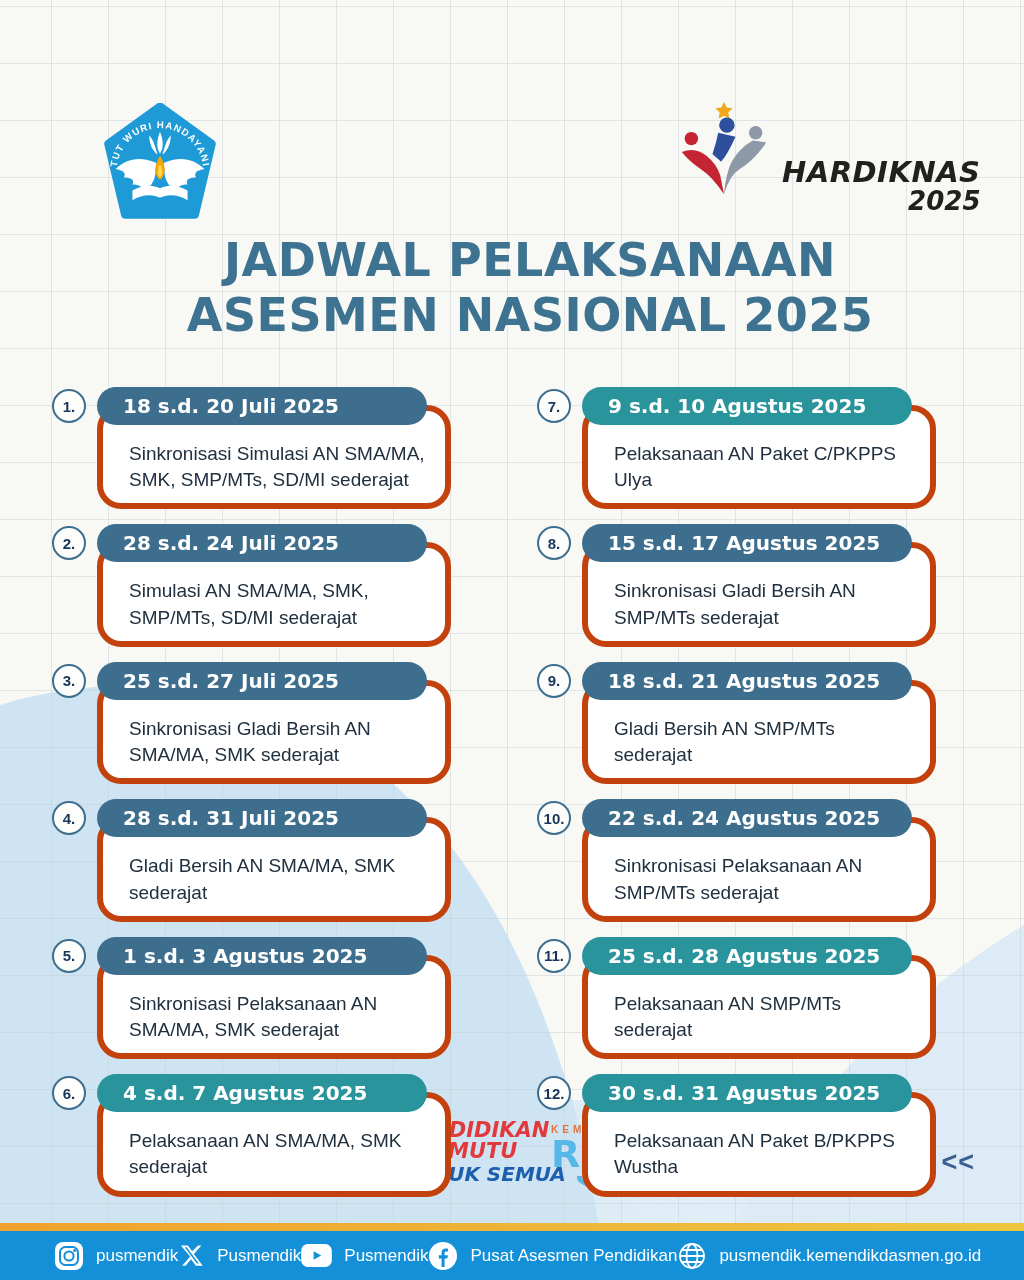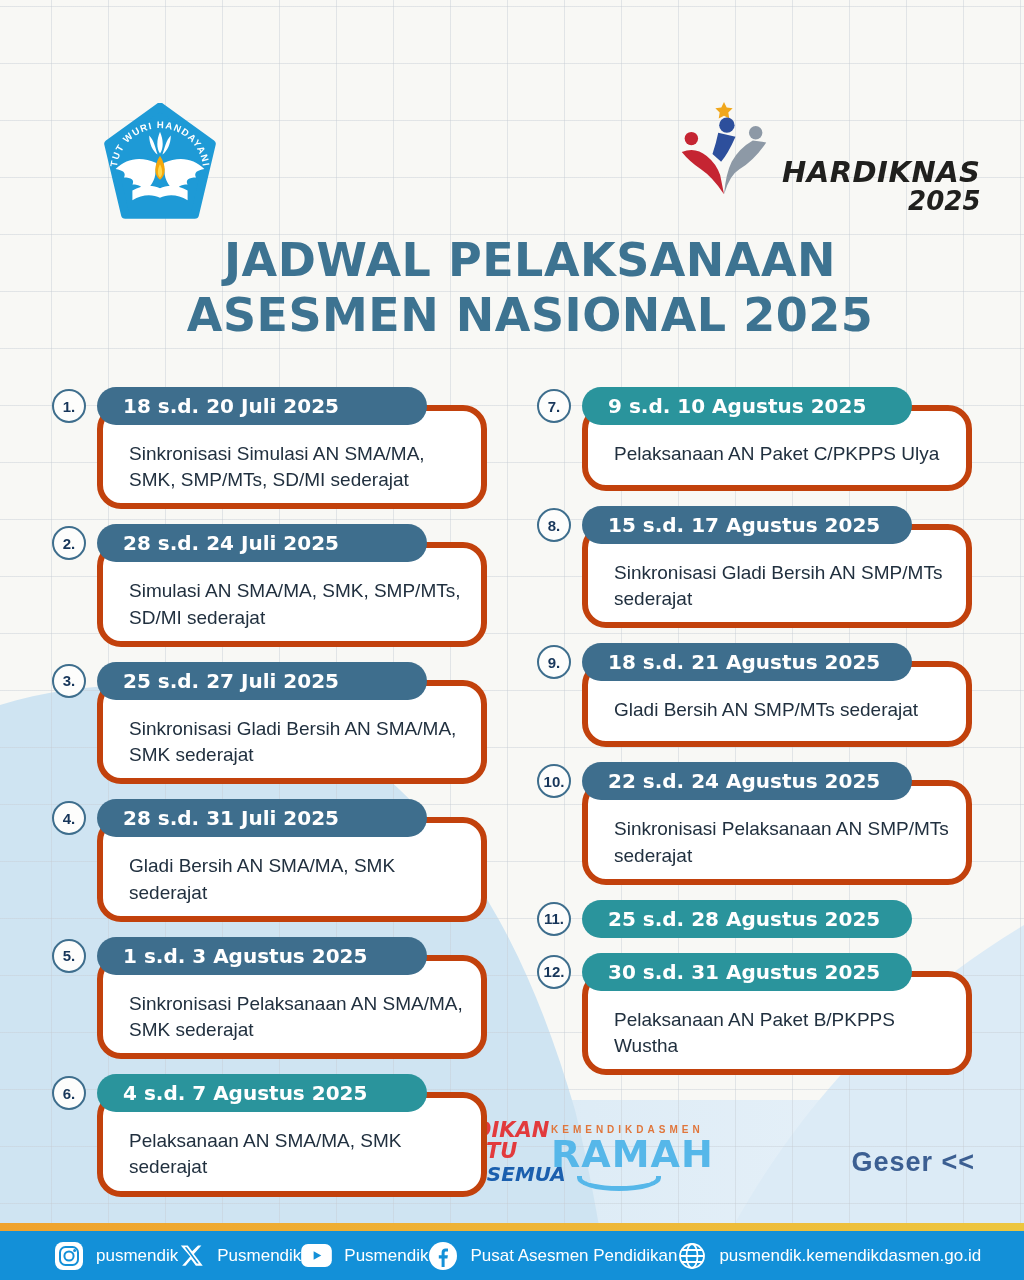--- a/index.html
+++ b/index.html
@@ -29,21 +29,21 @@
     font-family:"DejaVu Sans",sans-serif;font-weight:bold;font-size:46px;line-height:1.2;
     color:var(--title-color);letter-spacing:.5px;padding-left:36px;}
 
   
   .col{position:absolute;top:387px;display:flex;flex-direction:column;gap:15px;width:450px;}
   .col.left{left:52px;} .col.right{left:537px;}
   .sched-item{display:flex;align-items:flex-start;}
   .num-circle{flex:0 0 34px;width:34px;height:34px;margin-top:2px;border-radius:50%;
     background:#fdfdfc;border:2px solid var(--slate);display:flex;align-items:center;justify-content:center;
     font-weight:bold;font-size:15px;color:#17365a;}
-  .card{margin-left:11px;width:390px;position:relative;}
+  .card{margin-left:11px;width:354px;position:relative;}
   .pill{position:relative;z-index:2;display:block;width:330px;height:38px;line-height:38px;
     border-radius:20px;padding:0 26px;color:#fff;font-family:"DejaVu Sans",sans-serif;
     font-weight:bold;font-size:20px;white-space:nowrap;overflow:hidden;}
   .pill.slate{background:var(--slate);} .pill.teal{background:var(--teal);}
   .card-body{position:relative;z-index:1;margin-top:-20px;min-height:86px;background:#fff;
     border:6px solid #c2410c;border-radius:24px;padding:30px 16px 10px 26px;
     font-size:19px;line-height:1.38;color:#21303f;}
 
   
   .hashtag-logo{position:absolute;left:351px;top:1120px;display:flex;font-style:italic;}
@@ -198,20 +198,21 @@
     <div class="num-circle">10.</div>
     <div class="card">
       <span class="pill slate">22 s.d. 24 Agustus 2025</span>
       <div class="card-body">Sinkronisasi Pelaksanaan AN SMP/MTs sederajat</div>
     </div>
   </div>
         <div class="sched-item">
     <div class="num-circle">11.</div>
     <div class="card">
       <span class="pill teal">25 s.d. 28 Agustus 2025</span>
+      <div class="card-body">Pelaksanaan AN SMP/MTs sederajat</div>
     </div>
   </div>
         <div class="sched-item">
     <div class="num-circle">12.</div>
     <div class="card">
       <span class="pill teal">30 s.d. 31 Agustus 2025</span>
       <div class="card-body">Pelaksanaan AN Paket B/PKPPS Wustha</div>
     </div>
   </div>
       </div>

